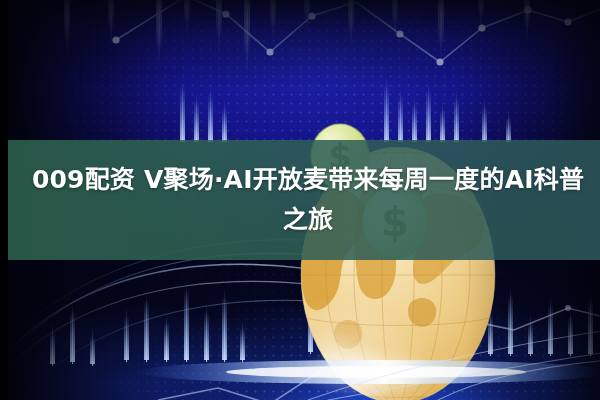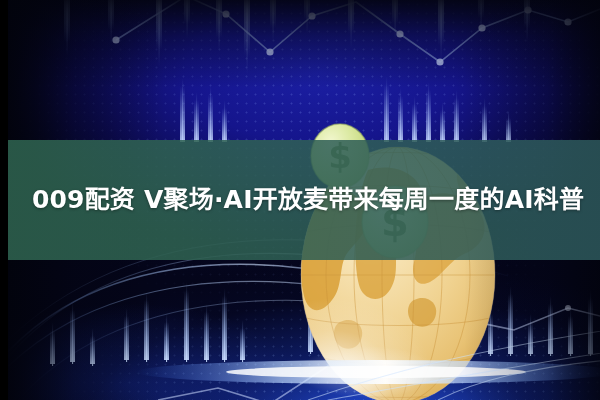--- a/index.html
+++ b/index.html
@@ -366,15 +366,16 @@
       <path d="M430 400 C 470 380, 520 368, 600 360"></path>
     </g>
   </svg>
 
   <div class="layer bg-topdark"></div>
   <div class="layer bg-sidedark"></div>
 
   <div class="banner"></div>
   <div class="banner-text">
     <span class="l1">009配资 V聚场·AI开放麦带来每周一度的AI科普</span>
+    <span class="l2">之旅</span>
   </div>
 
 </div>
 
 </body></html>

